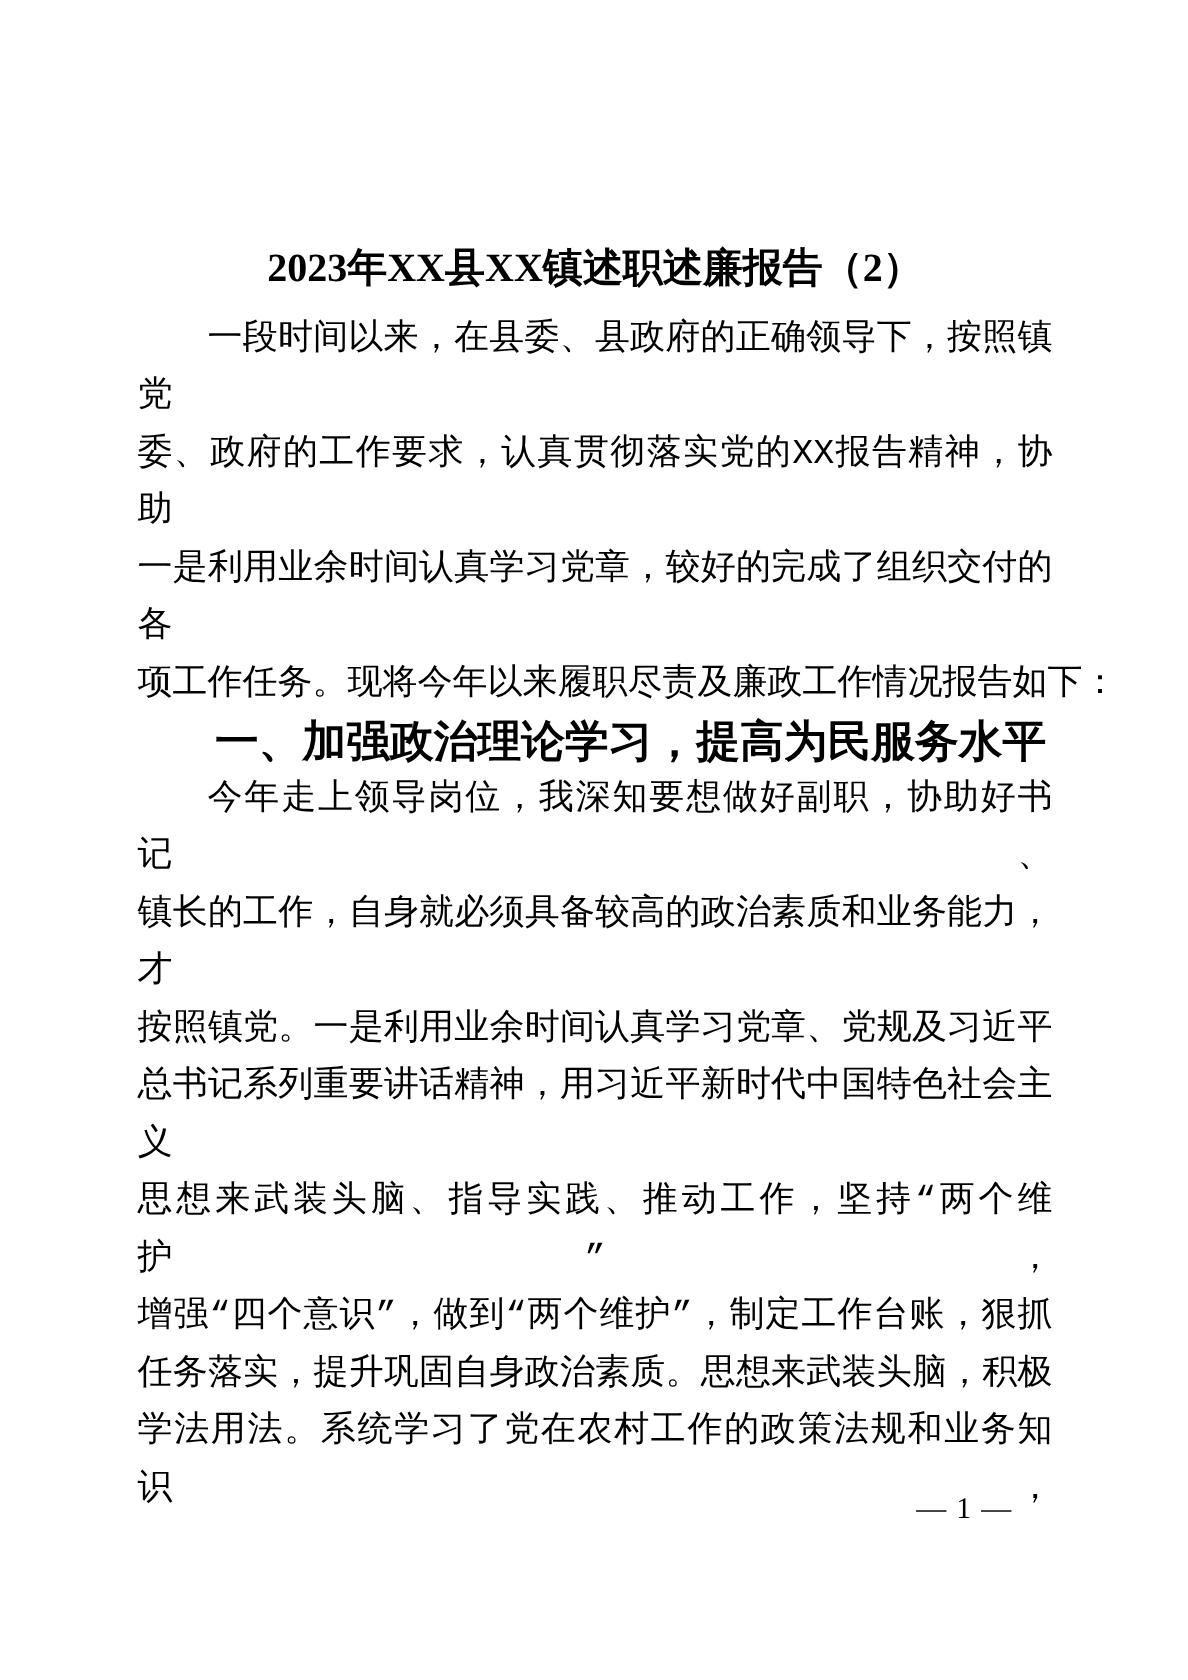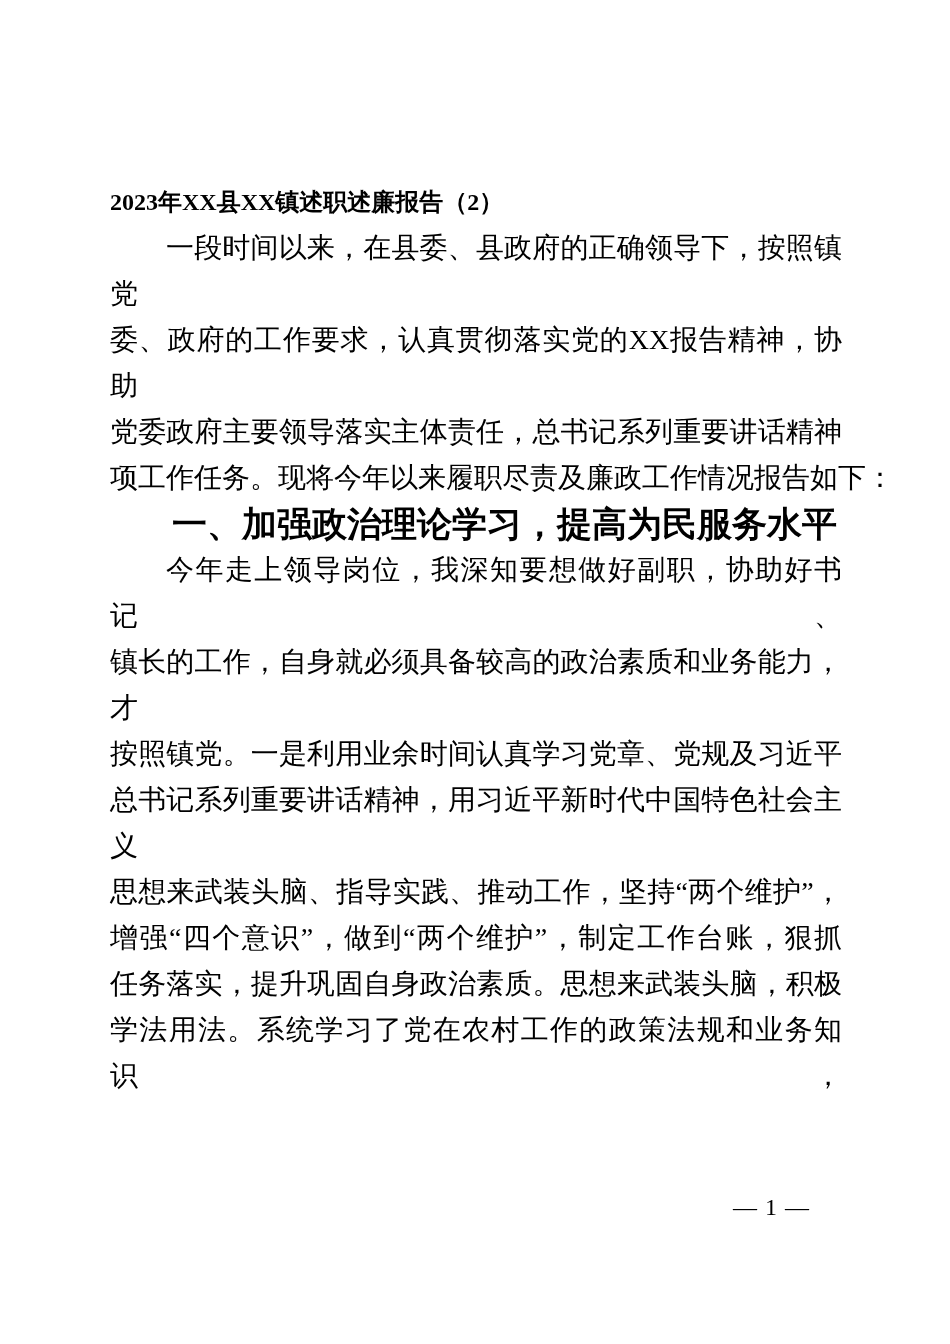--- a/index.html
+++ b/index.html
@@ -12,32 +12,34 @@
     font-family: "Liberation Serif", "DejaVu Serif", serif;
     overflow: hidden;
   }
   .content {
     position: absolute;
     left: 110px;
     top: 179px;
     width: 732px;
   }
   .doc-title {
-    margin: 0;
-    font-size: 24px;
+    margin: 12px;
+    font-size: 32px;
     font-weight: 700;
     line-height: 46px;
+    text-align: center;
     white-space: nowrap;
     font-family: "Liberation Serif", "DejaVu Serif", serif;
   }
   .ln {
     margin: 0;
     font-size: 28px;
     line-height: 46px;
     font-weight: 400;
+    font-family: Liberation Mono, monospace;
   }
   .j {
     text-align: justify;
     text-align-last: justify;
   }
   .last {
     text-align: right;
     text-align-last: left;
     white-space: nowrap;
   }
@@ -64,21 +66,21 @@
 </head>
 <body>
 
 <div class="page">
   <div class="content">
 
     <h1 class="doc-title">2023年XX县XX镇述职述廉报告（2）</h1>
 
     <p class="ln j ind">一段时间以来，在县委、县政府的正确领导下，按照镇党</p>
     <p class="ln j">委、政府的工作要求，认真贯彻落实党的XX报告精神，协助</p>
-    <p class="ln j">党委政府主要领导落实主体责任，总书记系列重要讲话精神</p>
+    <p class="ln j">一是利用业余时间认真学习党章，较好的完成了组织交付的各</p>
     <p class="ln last">项工作任务。现将今年以来履职尽责及廉政工作情况报告如下：</p>
 
     <h2 class="hd">一、加强政治理论学习，提高为民服务水平</h2>
 
     <p class="ln j ind">今年走上领导岗位，我深知要想做好副职，协助好书记、</p>
     <p class="ln j">镇长的工作，自身就必须具备较高的政治素质和业务能力，才</p>
     <p class="ln j">按照镇党。一是利用业余时间认真学习党章、党规及习近平</p>
     <p class="ln j">总书记系列重要讲话精神，用习近平新时代中国特色社会主义</p>
     <p class="ln j">思想来武装头脑、指导实践、推动工作，坚持“两个维护”，</p>
     <p class="ln j">增强“四个意识”，做到“两个维护”，制定工作台账，狠抓</p>

